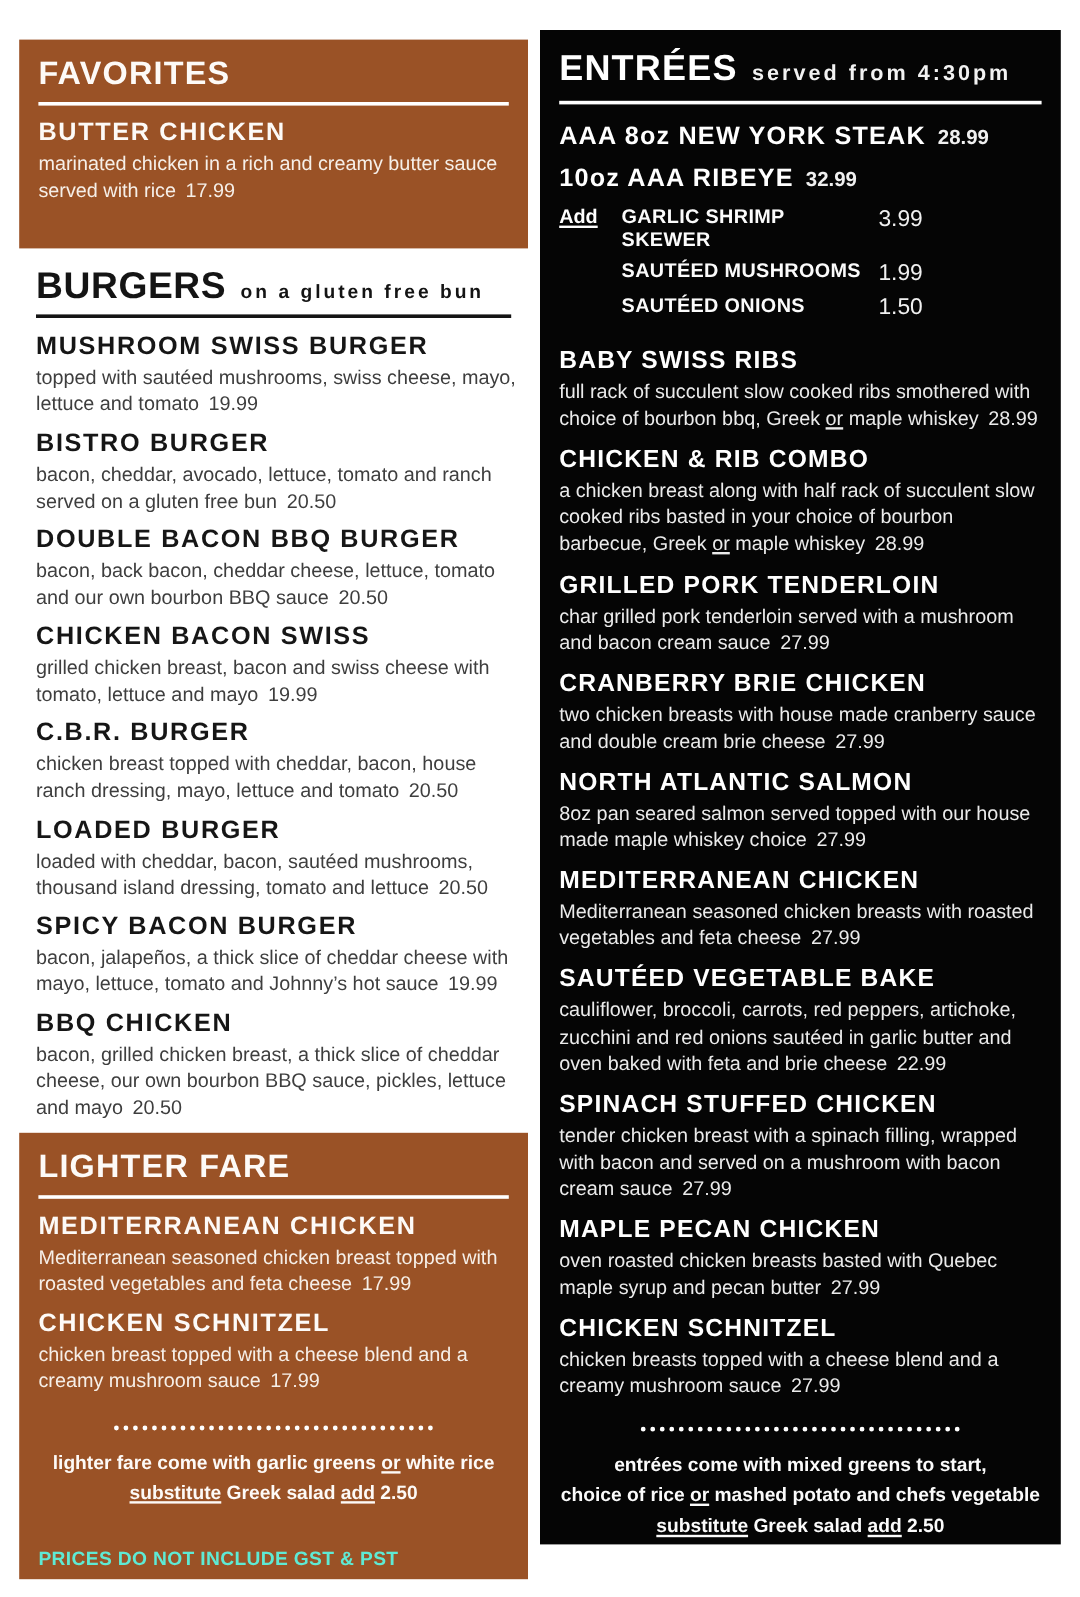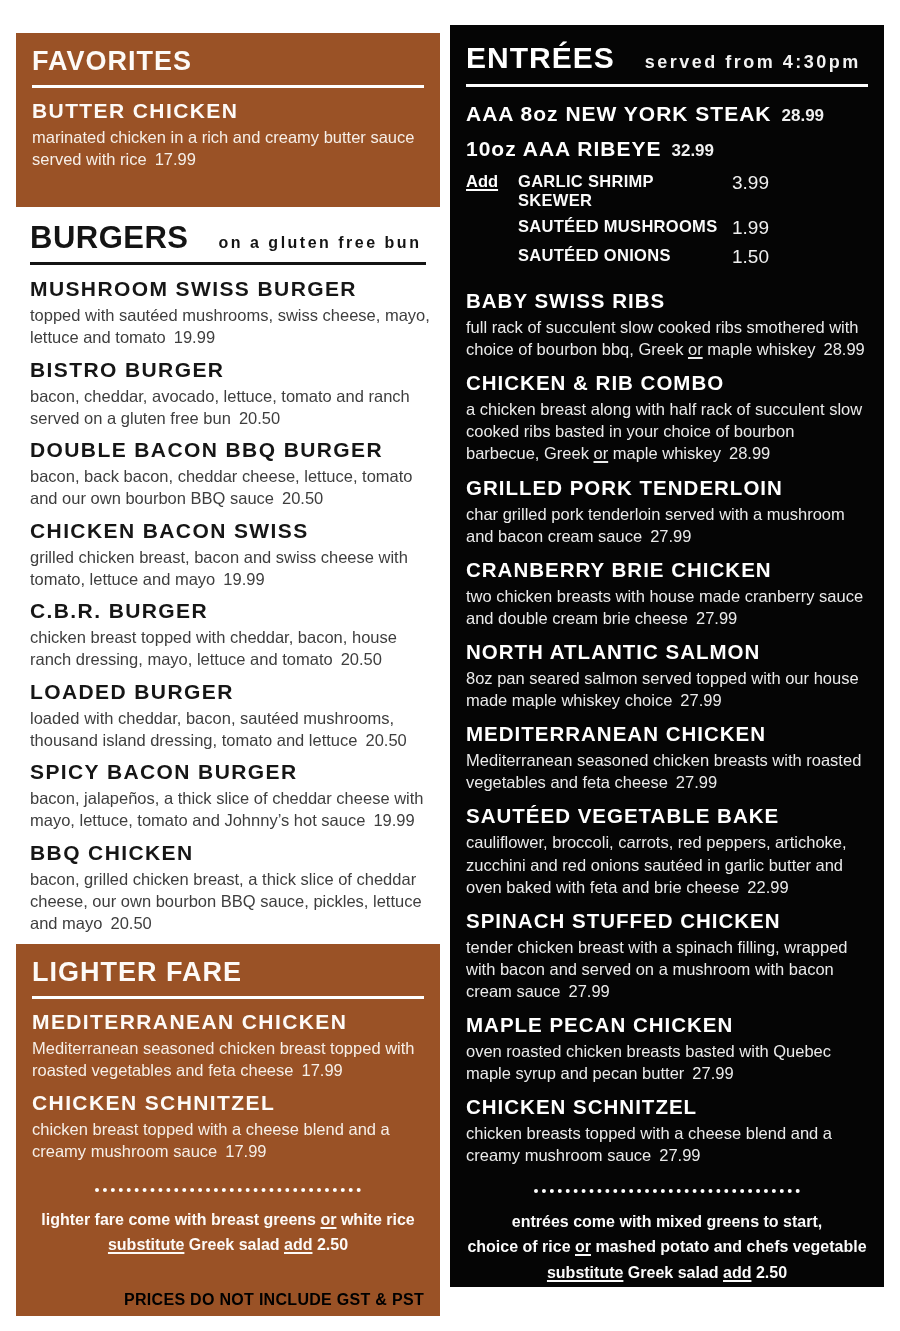--- a/index.html
+++ b/index.html
@@ -36,44 +36,44 @@
     margin-bottom:3px;
   }
   .item-desc {
     font-size:16.5px; line-height:1.35;
   }
   .brown-box .item-name { color:#fdfaf7; }
   .brown-box .item-desc { color:#f6efe8; }
   .price { margin-left:8px; }
 
   .burgers-section { margin-top:13px; padding-left:14px; }
-  .section-heading { display:flex; align-items:baseline; gap:30px; }
+  .section-heading { display:flex; align-items:baseline; gap:12px; }
   .heading-main {
     font-size:31px; font-weight:bold; letter-spacing:0.5px; color:#141414;
   }
   .heading-sub {
     font-size:16px; font-weight:bold; letter-spacing:2.5px; color:#141414;
   }
   .burgers-section .menu-item { margin-bottom:9px; }
   .burgers-section .item-name { color:#161616; }
   .burgers-section .item-desc { color:#3e3e3e; padding-right:6px; }
 
   .lighter-box { margin-top:9px; height:372px; }
   .dotted-divider {
     width:266px; margin:25px auto 15px auto;
     border-top:4px dotted #ffffff;
   }
   .sides-note {
     text-align:center; font-weight:bold; font-size:16px;
     line-height:1.6; color:#fdfaf7; white-space:nowrap;
   }
   .tax-note {
-    margin-top:33px; text-align:right;
+    margin-top:33px; text-align:left;
     font-weight:bold; font-size:16px; letter-spacing:0.3px;
-    color:#000000;
+    color:#5eead4;
   }
 
   
   .entrees-panel {
     position:absolute; left:450px; top:25px;
     width:434px; height:1262px;
     background:#050505; color:#ffffff;
     padding:16px 16px 10px 16px;
     box-sizing:border-box; overflow:hidden;
   }
@@ -175,21 +175,21 @@
           <div class="item-desc"><span><span>Mediterranean seasoned chicken breast topped with roasted vegetables and feta cheese</span></span><span class="price">17.99</span></div>
         </div>
 
         <div class="menu-item">
           <div class="item-name">CHICKEN SCHNITZEL</div>
           <div class="item-desc"><span><span>chicken breast topped with a cheese blend and a creamy mushroom sauce</span></span><span class="price">17.99</span></div>
         </div>
       </div>
     <div class="dotted-divider"></div>
     <div class="sides-note">
-      <div><span>lighter fare come with breast greens </span><span class="u">or</span><span> white rice</span></div>
+      <div><span>lighter fare come with garlic greens </span><span class="u">or</span><span> white rice</span></div>
       <div><span class="u">substitute</span><span>   Greek salad </span><span class="u">add</span><span>  2.50</span></div>
     </div>
     <div class="tax-note">PRICES DO NOT INCLUDE GST &amp; PST</div>
   </section>
 
 </div>
 
 <div class="entrees-panel">
 
   <div class="section-heading">

